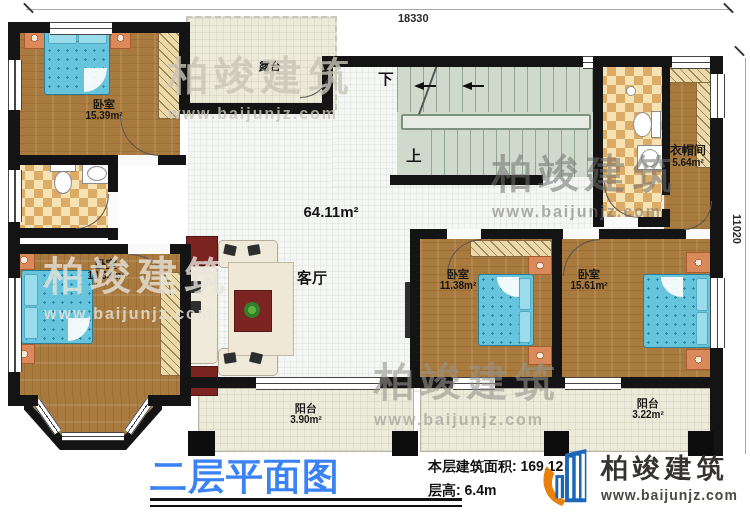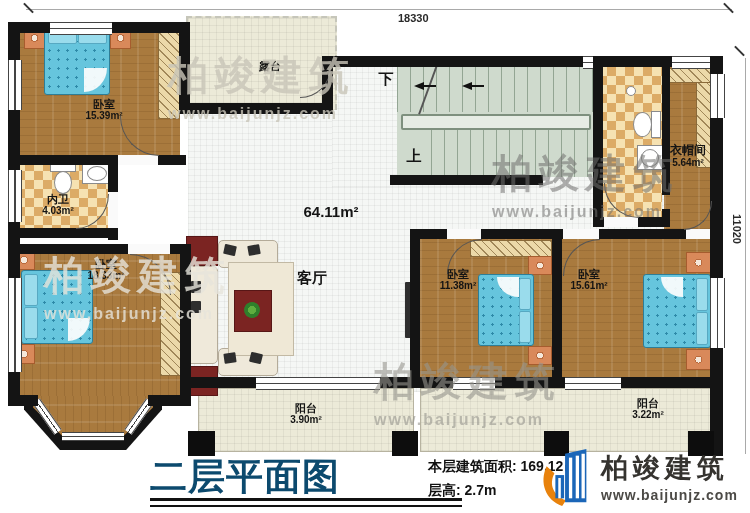--- a/index.html
+++ b/index.html
@@ -214,24 +214,20 @@
   <div class="arc" style="left:604px;top:183px;width:34px;height:34px;border-left:1.4px solid #555;border-bottom:1.4px solid #555;border-bottom-left-radius:100%;"></div>
   <div class="arc" style="left:684px;top:201px;width:27px;height:28px;border-right:1.4px solid #555;border-bottom:1.4px solid #555;border-bottom-right-radius:100%;"></div>
 
   <div class="rlabel" style="left:235px;top:60px;width:70px;">
     <span class="rname">露台</span>
   </div>
   <div class="rlabel" style="left:60px;top:98px;width:88px;">
     <span class="rname">卧室</span>
     <span class="rarea">15.39m²</span>
   </div>
-  <div class="rlabel" style="left:24px;top:193px;width:68px;">
-    <span class="rname">内卫</span>
-    <span class="rarea">4.03m²</span>
-  </div>
   <div class="rlabel" style="left:62px;top:258px;width:88px;">
     <span class="rname">卧室</span>
     <span class="rarea">18.33m²</span>
   </div>
   <div class="rlabel" style="left:286px;top:204px;width:90px;font-size:15px;">
     <span>64.11m²</span>
   </div>
   <div class="rlabel" style="left:282px;top:270px;width:60px;font-size:15px;">
     <span>客厅</span>
   </div>
@@ -280,27 +276,27 @@
   </div>
   <div class="wm" style="left:44px;top:248px;color:rgba(230,227,219,0.8);">
     <span class="l1">柏竣建筑</span>
     <span class="l2">www.baijunjz.com</span>
   </div>
   <div class="wm" style="left:374px;top:354px;color:rgba(150,148,142,0.6);">
     <span class="l1">柏竣建筑</span>
     <span class="l2">www.baijunjz.com</span>
   </div>
 
-  <div class="a" style="left:150px;top:452px;display:flex;align-items:baseline;color:#0c4a6e;">
+  <div class="a" style="left:150px;top:452px;display:flex;align-items:baseline;color:#3b82f6;">
     <span style="font-size:37px;font-weight:800;letter-spacing:1px;">二层平面图</span>
   </div>
   <div class="a" style="left:150px;top:498px;width:312px;height:3px;background:#111;"></div>
   <div class="a" style="left:150px;top:505px;width:312px;height:2px;background:#111;"></div>
   <div class="a" style="left:428px;top:458px;font-size:14px;font-weight:700;color:#111;">本层建筑面积: 169.12㎡</div>
-  <div class="a" style="left:428px;top:482px;font-size:14px;font-weight:700;color:#111;">层高: 2.7m</div>
+  <div class="a" style="left:428px;top:482px;font-size:14px;font-weight:700;color:#111;">层高: 6.4m</div>
 
   <div class="a" style="left:536px;top:446px;width:62px;height:62px;">
     <svg width="62" height="62" viewBox="0 0 64 64">
       <path d="M27 62 C10 56 3 38 11 21 L19 28 C13 40 18 51 31 56 Z" fill="#e8820c"></path>
       <path d="M30 8 L52 3 L52 58 L30 58 Z" fill="#1b66b8"></path>
       <rect x="34" y="12" width="3.4" height="42" fill="#fff"></rect>
       <rect x="41" y="10" width="3.4" height="44" fill="#fff"></rect>
       <rect x="47" y="8" width="3.4" height="46" fill="#fff"></rect>
       <rect x="20" y="30" width="9" height="24" fill="#1b66b8"></rect>
       <rect x="23" y="33" width="2.6" height="21" fill="#fff"></rect>

